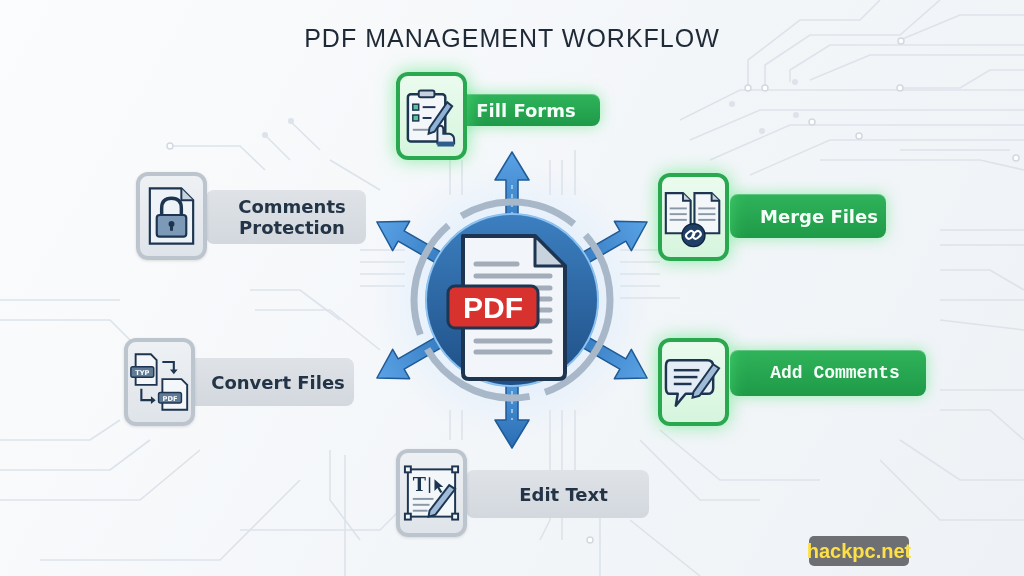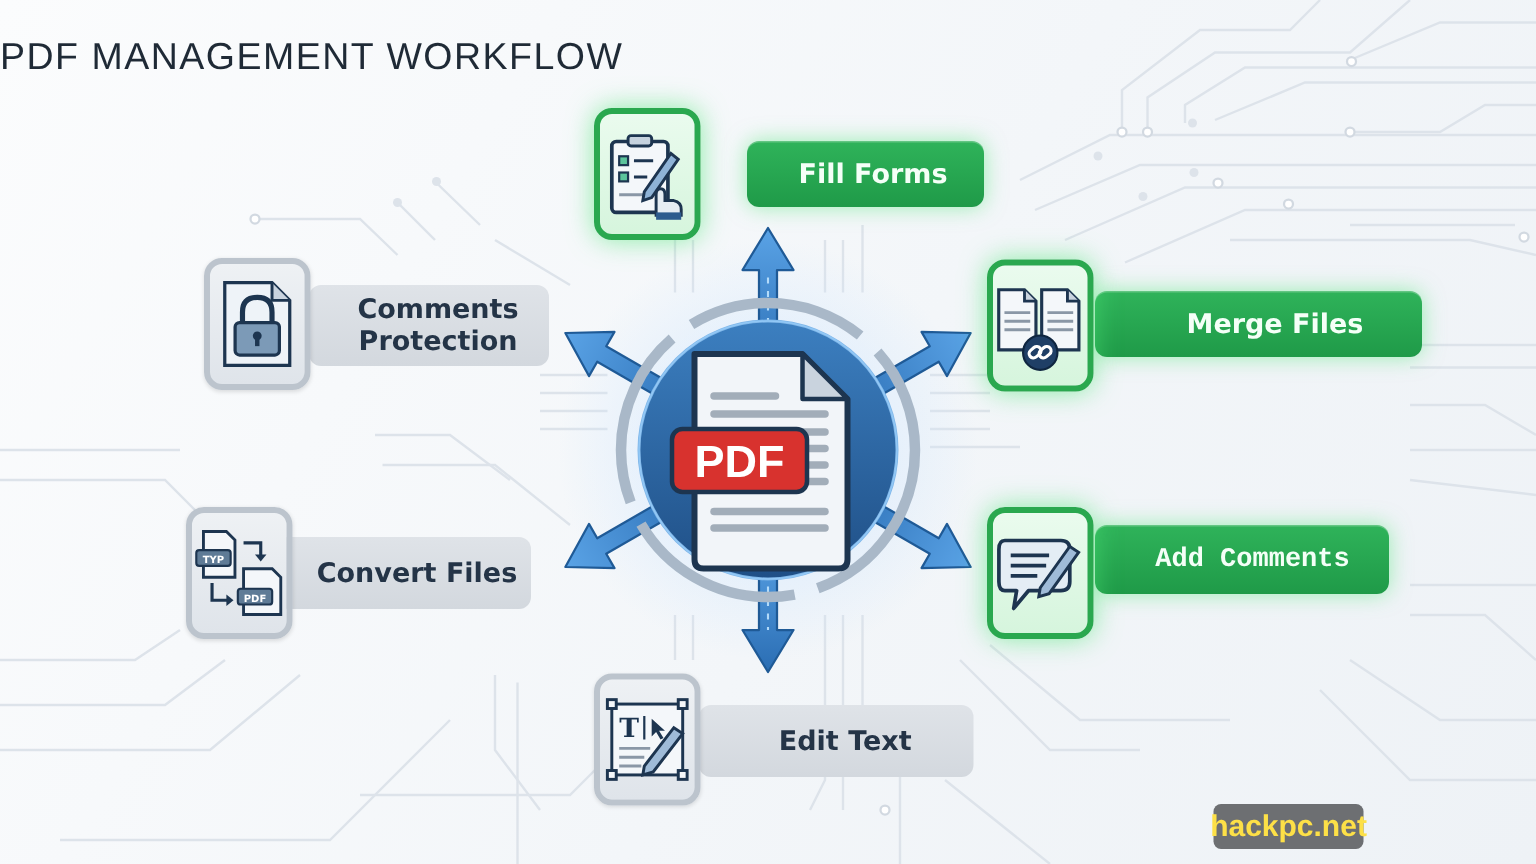--- a/index.html
+++ b/index.html
@@ -3,21 +3,21 @@
 <meta charset="utf-8">
 <style>
   html, body { margin: 0; padding: 0; }
   body {
     width: 1024px; height: 576px; overflow: hidden; position: relative;
     background: linear-gradient(120deg, #fbfcfd 0%, #f3f6f9 55%, #eef2f6 100%);
     font-family: "DejaVu Sans", "Liberation Sans", sans-serif;
   }
   #circuit { position: absolute; left: 0; top: 0; width: 1024px; height: 576px; }
   .title {
-    position: absolute; left: 0; top: 24px; width: 1024px; 
+    position: absolute; left: 0; top: 24px; width: 1024px; text-align: center;
     font-family: "Liberation Sans", sans-serif; font-size: 25px; letter-spacing: 1px;
     color: #1f2a36; font-weight: normal;
   }
   .node { position: absolute; }
   .pill {
     position: absolute; display: flex; align-items: center; justify-content: center;
     font-weight: bold; text-align: center; line-height: 21px;
   }
   .pill.green {
     background: linear-gradient(180deg, #2fb35a 0%, #1f9a48 100%);
@@ -198,39 +198,39 @@
     <line x1="170" y1="181" x2="190" y2="181"></line>
     <line x1="116" y1="201" x2="190" y2="201"></line>
     <line x1="116" y1="212" x2="190" y2="212"></line>
   </g>
 
   <rect x="88" y="146" width="90" height="42" rx="7" fill="#d8322e" stroke="#1d3550" stroke-width="3"></rect>
   <text x="133" y="178" text-anchor="middle" font-family="Liberation Sans, sans-serif" font-weight="bold" font-size="30" fill="#ffffff">PDF</text>
 </svg>
 
 <div class="node">
-  <div class="pill green" style="left:498px; top:94px; width:158px; height:44px; padding-left:10px; box-sizing:border-box;">Fill Forms</div>
+  <div class="pill green" style="left:442px; top:94px; width:158px; height:32px; padding-left:10px; box-sizing:border-box;">Fill Forms</div>
   <div class="iconbox green" style="left:396px; top:72px;">
     <svg width="64" height="64" viewBox="0 0 64 64">
       <rect x="8" y="10" width="38" height="48" rx="3" fill="#f4f7fa" stroke="#1d3550" stroke-width="2.5"></rect>
       <rect x="19" y="6" width="16" height="7" rx="2" fill="#c6d2de" stroke="#1d3550" stroke-width="2"></rect>
       <rect x="13" y="20" width="6" height="6" fill="#5cc49b" stroke="#1d3550" stroke-width="1.5"></rect>
       <rect x="13" y="31" width="6" height="6" fill="#5cc49b" stroke="#1d3550" stroke-width="1.5"></rect>
       <line x1="23" y1="23" x2="36" y2="23" stroke="#1d3550" stroke-width="2"></line>
       <line x1="23" y1="34" x2="32" y2="34" stroke="#1d3550" stroke-width="2"></line>
       <line x1="13" y1="46" x2="30" y2="46" stroke="#8a97a6" stroke-width="2"></line>
       <path d="M30 44 L48 18 L53 22 L35 48 L29 50 Z" fill="#8fb3d6" stroke="#1d3550" stroke-width="2"></path>
       <path d="M38 60 L38 46 Q38 42 41 42 Q44 42 44 46 L44 50 L50 50 Q55 51 55 56 L55 60 Z" fill="#e6edf3" stroke="#1d3550" stroke-width="2"></path>
       <rect x="38" y="58" width="17" height="5" fill="#2d5c8e"></rect>
     </svg>
   </div>
 </div>
 
 <div class="node">
-  <div class="pill green" style="left:730px; top:194px; width:218px; height:44px; padding-left:22px; box-sizing:border-box;">Merge Files</div>
+  <div class="pill green" style="left:730px; top:194px; width:156px; height:44px; padding-left:22px; box-sizing:border-box;">Merge Files</div>
   <div class="iconbox green" style="left:658px; top:173px;">
     <svg width="66" height="66" viewBox="0 0 66 66">
       <path d="M4 8 L22 8 L30 16 L30 50 L4 50 Z" fill="#f4f7fa" stroke="#1d3550" stroke-width="2.2"></path>
       <path d="M22 8 L22 16 L30 16" fill="#c9d3de" stroke="#1d3550" stroke-width="2"></path>
       <path d="M34 8 L52 8 L60 16 L60 50 L34 50 Z" fill="#f4f7fa" stroke="#1d3550" stroke-width="2.2"></path>
       <path d="M52 8 L52 16 L60 16" fill="#c9d3de" stroke="#1d3550" stroke-width="2"></path>
       <g stroke="#8a97a6" stroke-width="2">
         <line x1="8" y1="24" x2="26" y2="24"></line>
           <line x1="8" y1="30" x2="26" y2="30"></line>
           <line x1="8" y1="36" x2="26" y2="36"></line>

